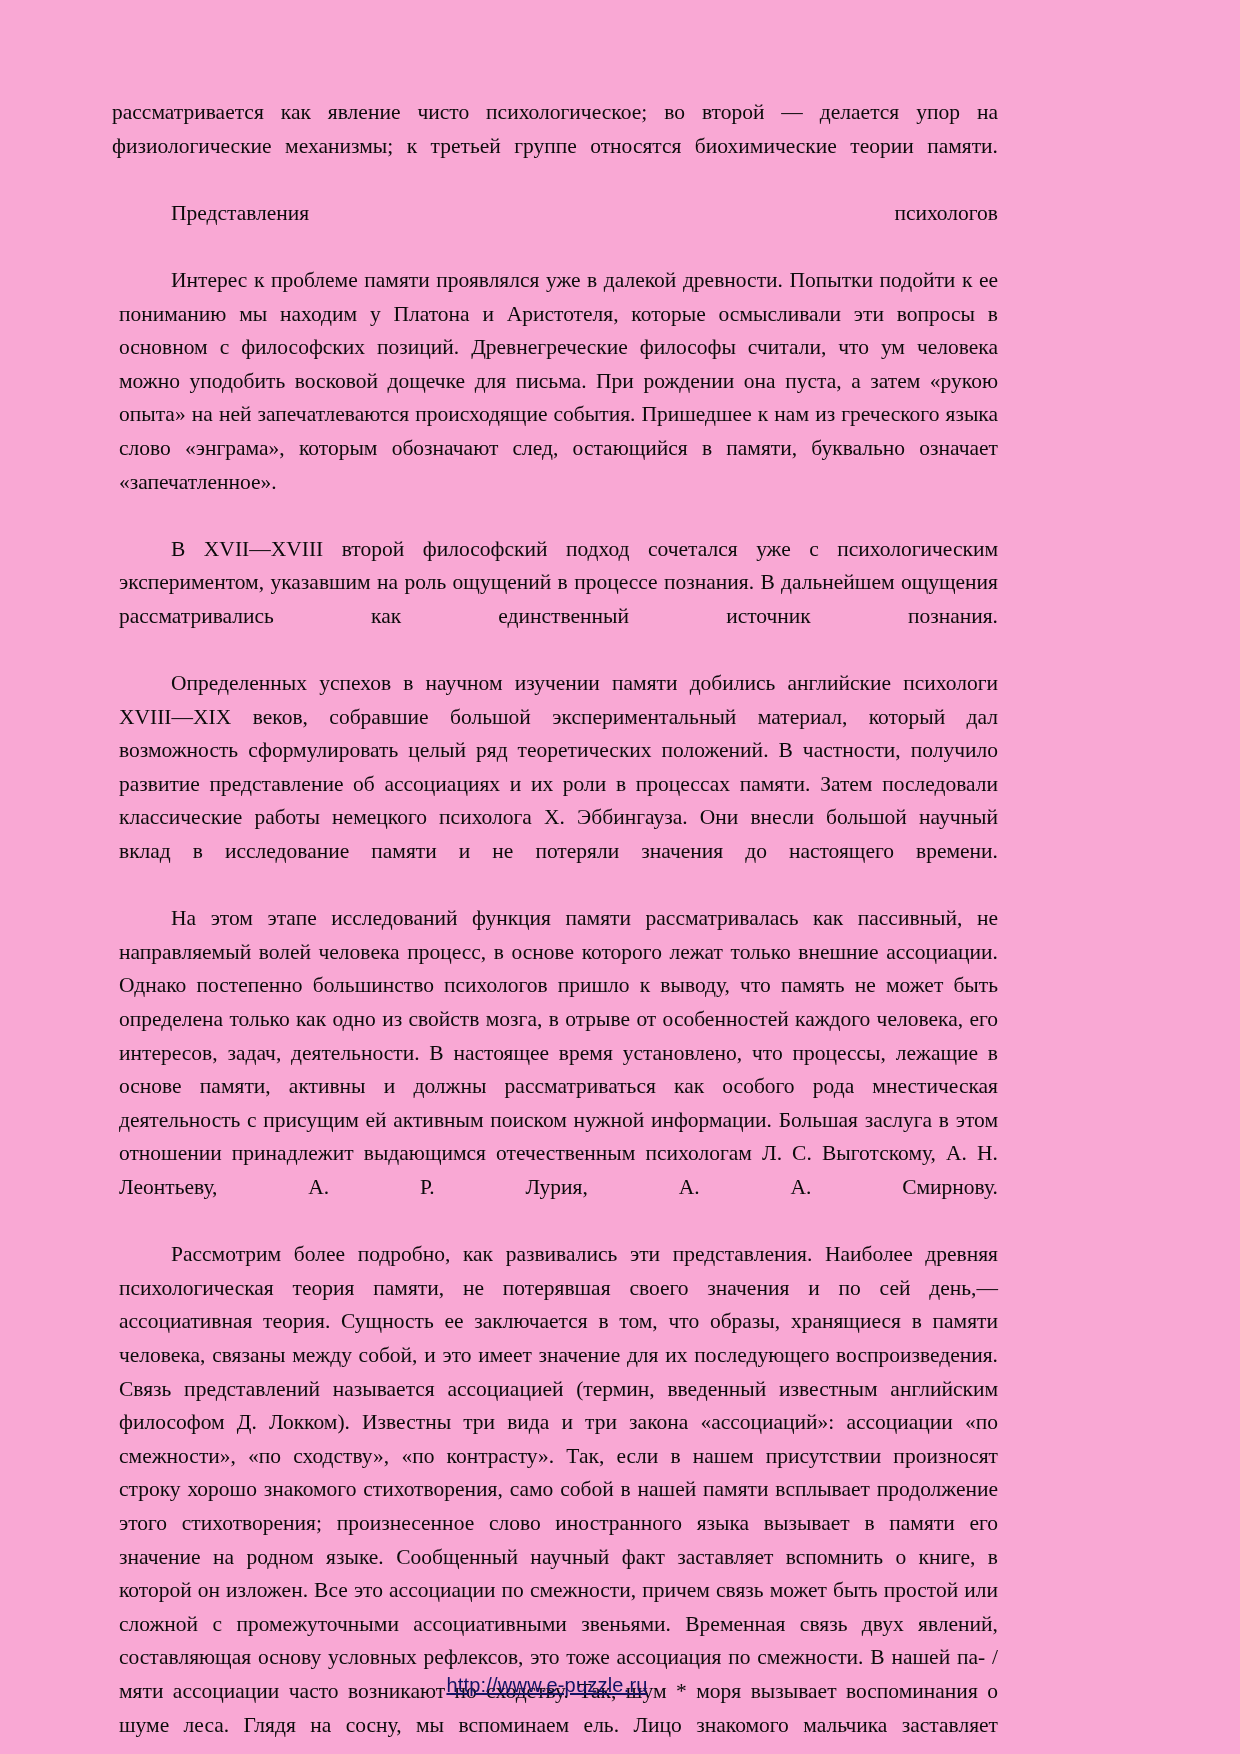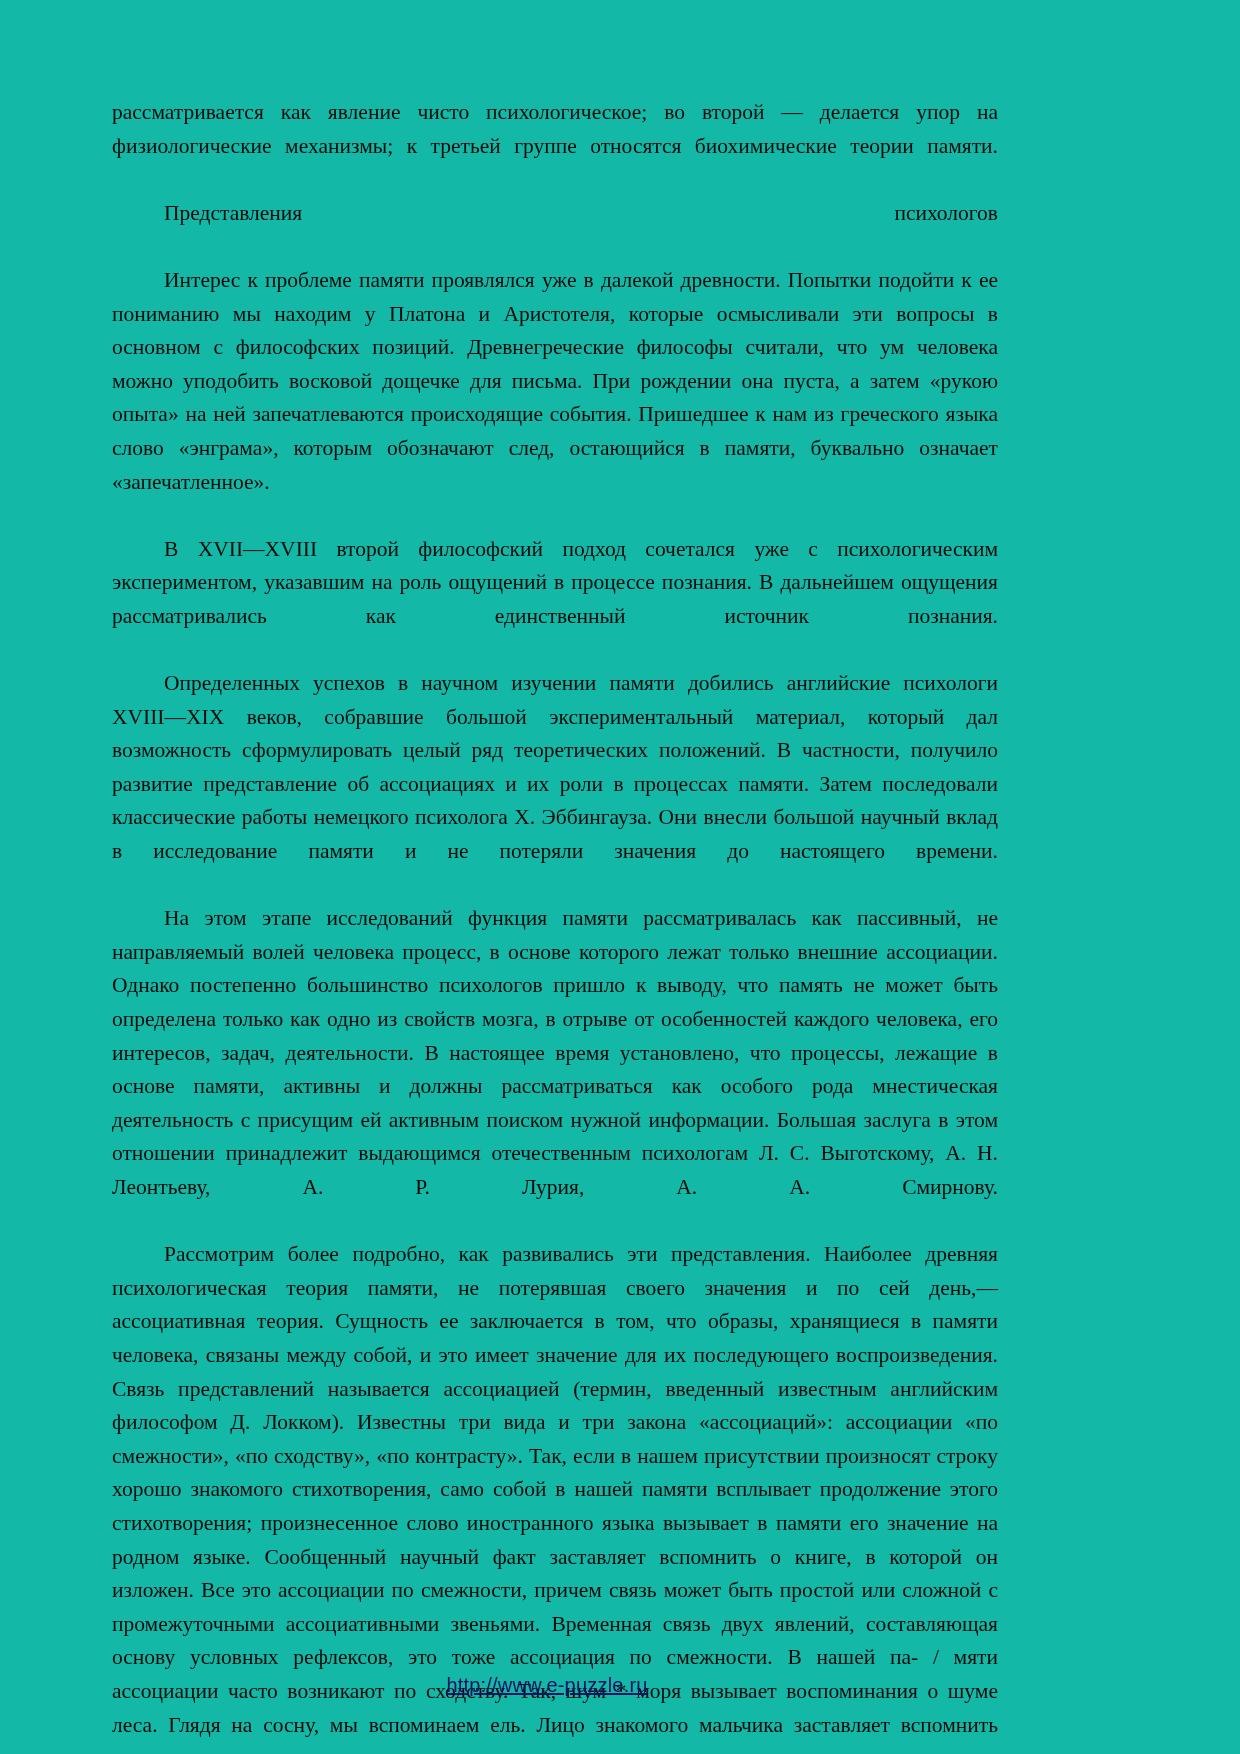--- a/index.html
+++ b/index.html
@@ -7,21 +7,21 @@
     margin: 0;
     padding: 0;
     background: #ffffff;
   }
 
   .page {
     position: relative;
     width: 1240px;
     height: 1754px;
     margin: 0 auto;
-    background: #14b8a6;
+    background: #f9a8d4;
     overflow: hidden;
     box-sizing: border-box;
   }
 
   .text-column {
     position: absolute;
     left: 112px;
     top: 96px;
     width: 886px;
   }
@@ -34,20 +34,21 @@
     color: #0b0b0b;
     text-align: justify;
     text-justify: inter-word;
     -webkit-hyphens: none;
     hyphens: none;
     word-spacing: 0.02em;
   }
 
   p.para.indent {
     text-indent: 52px;
+    margin-left: 7px;
   }
 
   p.para.flush {
     text-indent: 0;
   }
 
   
   p.para::after {
     content: "";
     display: inline-block;

